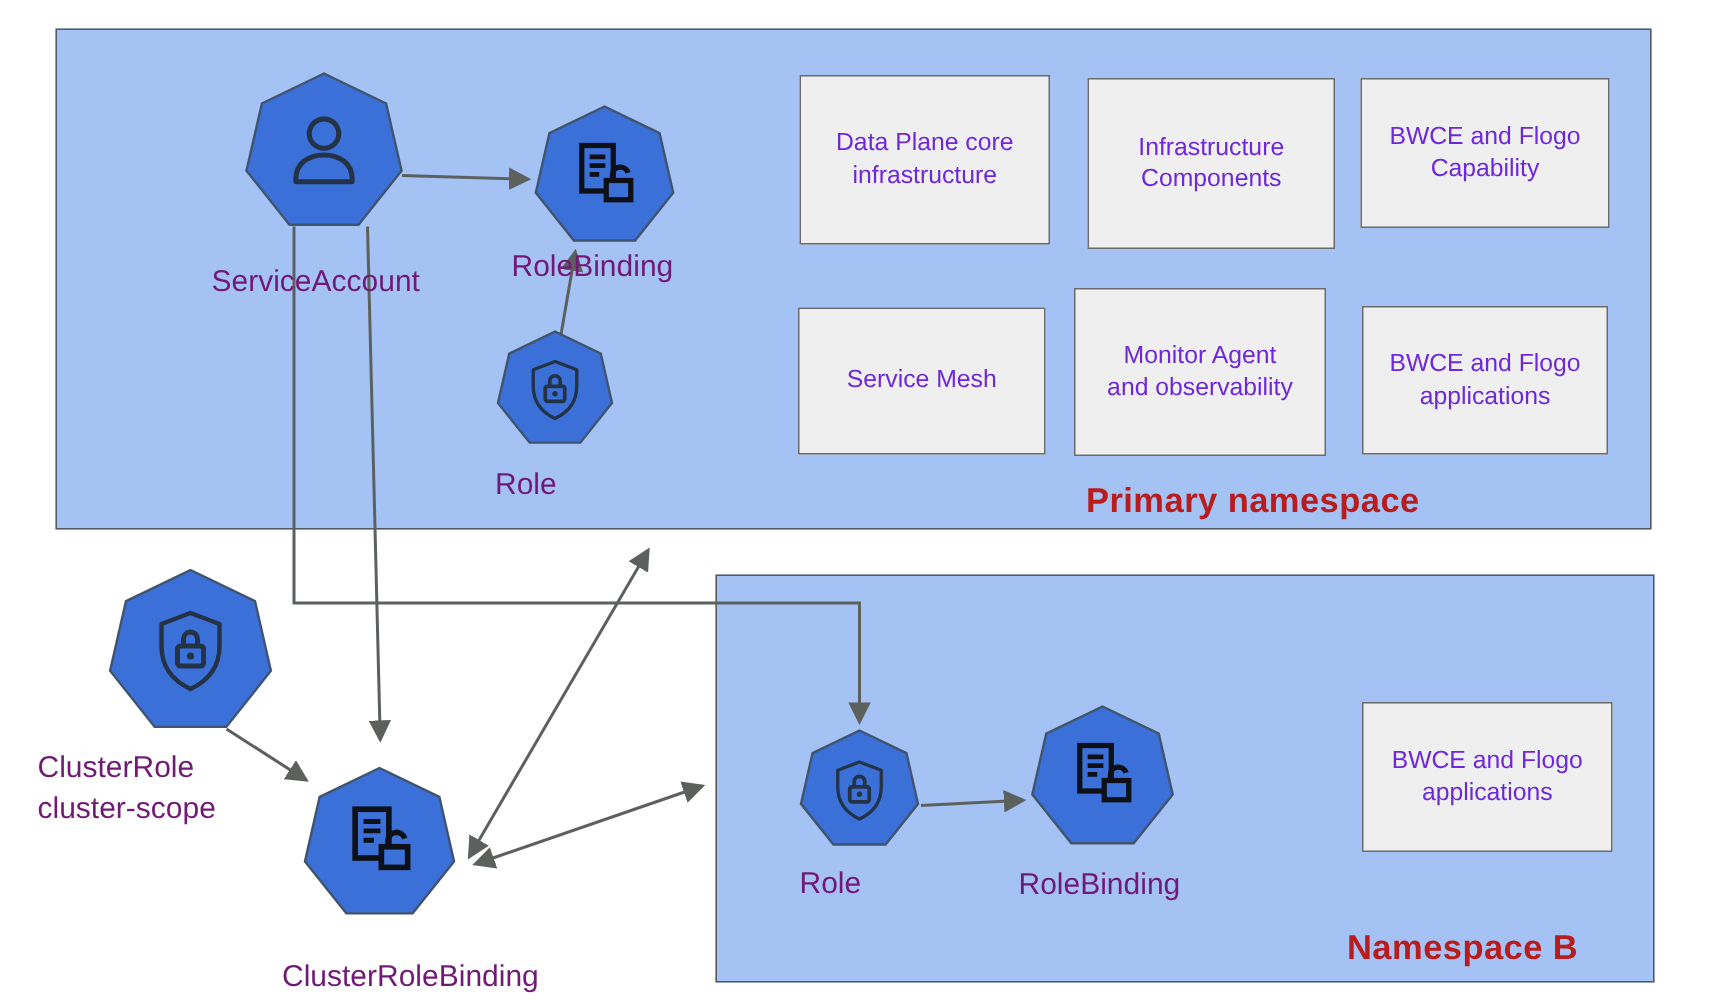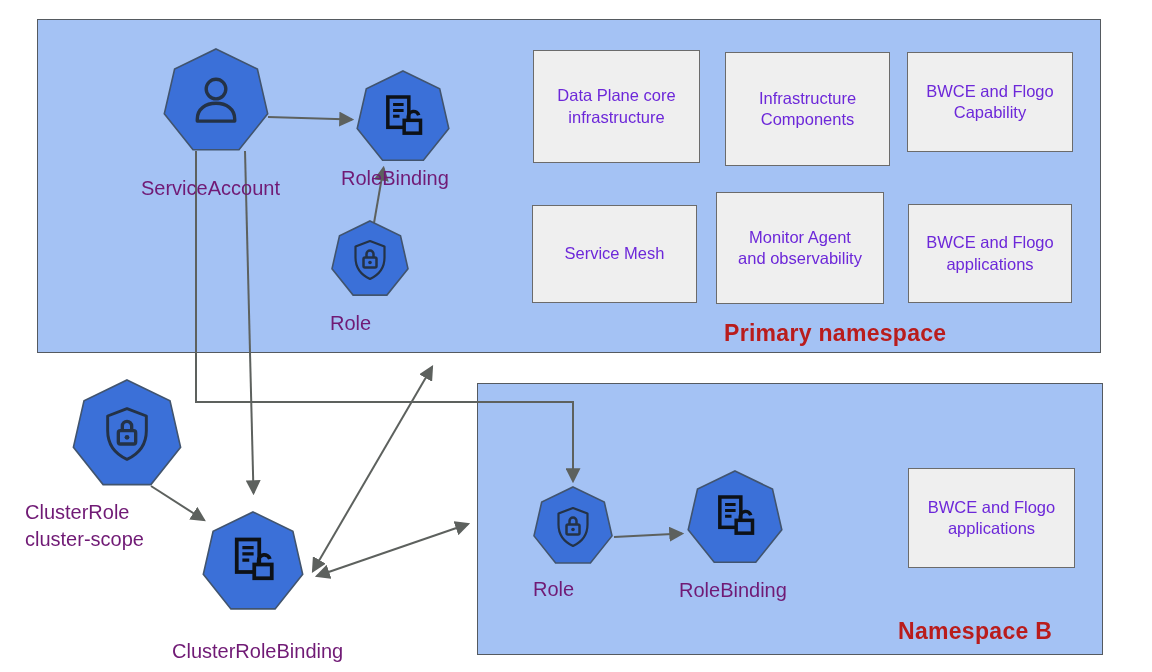--- a/index.html
+++ b/index.html
@@ -129,20 +129,20 @@
       <polygon class="hept" points="735,471 772.5,489.1 781.8,529.7 755.8,562.2 714.2,562.2 688.2,529.7 697.5,489.1"></polygon>
       <use href="#icon-doc-lock" x="707" y="490" width="56" height="56"></use>
     </g>
   </svg>
 
   <div class="node-label" style="left:141px;top:175px;">ServiceAccount</div>
   <div class="node-label" style="left:341px;top:165px;">RoleBinding</div>
   <div class="node-label centered" style="left:330px;top:310px;width:80px;">Role</div>
   <div class="node-label" style="left:25px;top:499px;">ClusterRole
 cluster-scope</div>
-  <div class="node-label" style="left:172px;top:638px;">ClusterRoleBinding</div>
+  <div class="node-label" style="left:188px;top:638px;">ClusterRoleBinding</div>
   <div class="node-label centered" style="left:533px;top:576px;width:80px;">Role</div>
   <div class="node-label" style="left:679px;top:577px;">RoleBinding</div>
 
   <div class="ns-title" style="left:724px;top:320px;">Primary namespace</div>
   <div class="ns-title" style="left:898px;top:618px;width:190px;text-align:left;">Namespace B</div>
 
 </div>
 
 </body></html>

